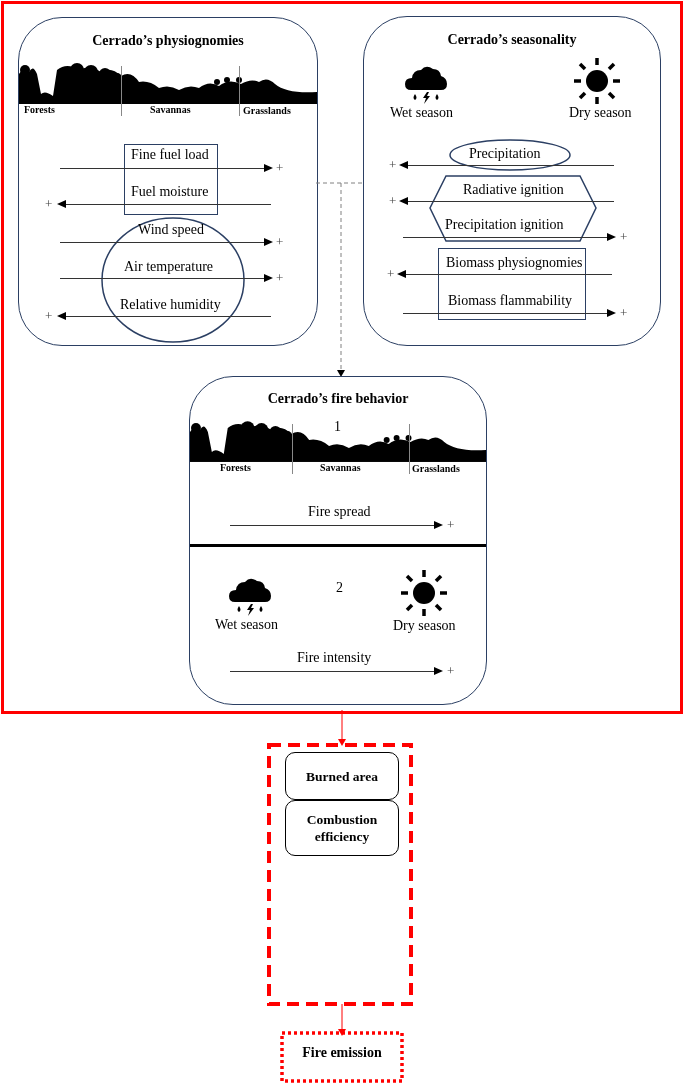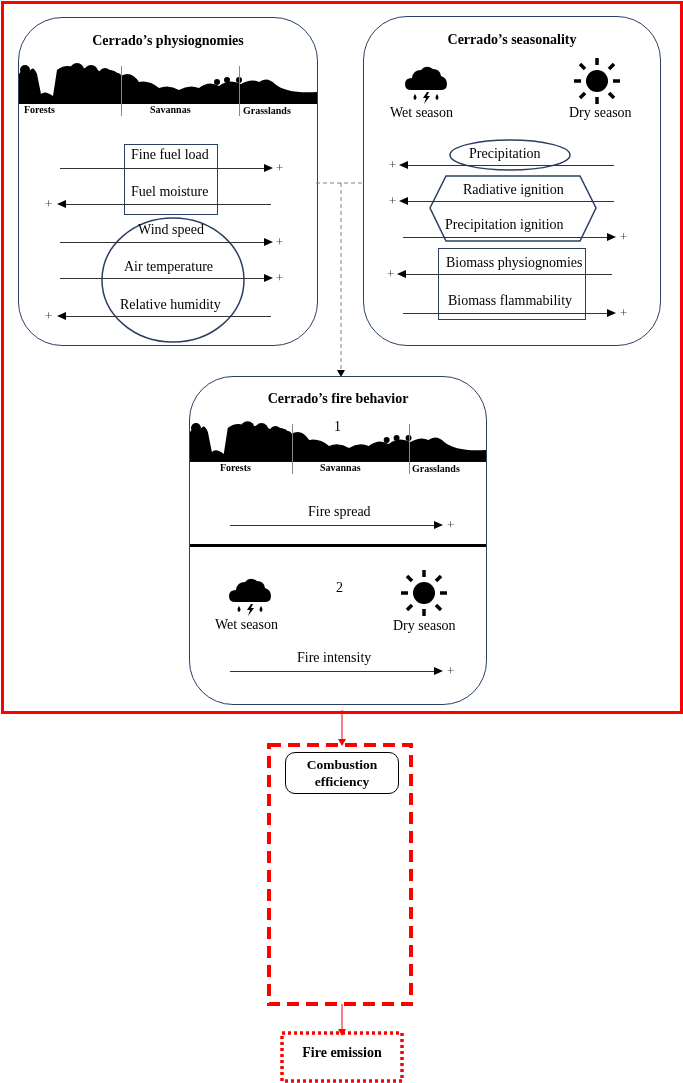--- a/index.html
+++ b/index.html
@@ -212,21 +212,22 @@
 <svg class="abs" style="left:336px;top:710px;" width="12" height="36">
   <line x1="6" y1="0" x2="6" y2="30" stroke="#ff0000" stroke-width="1"></line>
   <polygon points="2,29 10,29 6,36" fill="#ff0000"></polygon>
 </svg>
 
 <svg class="abs" style="left:266px;top:742px;" width="148" height="265">
   <rect x="3" y="3" width="142" height="259" fill="none" stroke="#ff0000" stroke-width="4" stroke-dasharray="12,7"></rect>
 </svg>
 
 <div id="metrics-stack" class="abs" style="left:285px;top:752px;width:114px;">
-    <div class="stack-box" style="height: 42px; width: 114px; padding: 0px 16px;">Combustion efficiency</div>
+    <div class="stack-box" style="height: 48px; width: 114px; padding: 0px 10px;">Burned area</div>
+    <div class="stack-box" style="height: 56px; width: 114px; padding: 0px 16px;">Combustion efficiency</div>
   </div>
 
 <svg class="abs" style="left:336px;top:1004px;" width="12" height="32">
   <line x1="6" y1="0" x2="6" y2="26" stroke="#ff0000" stroke-width="1"></line>
   <polygon points="2,25 10,25 6,32" fill="#ff0000"></polygon>
 </svg>
 
 <svg class="abs" style="left:280px;top:1031px;" width="124" height="52">
   <rect x="2" y="2" width="120" height="48" fill="none" stroke="#ff0000" stroke-width="3.5" stroke-dasharray="3,3"></rect>
 </svg>

